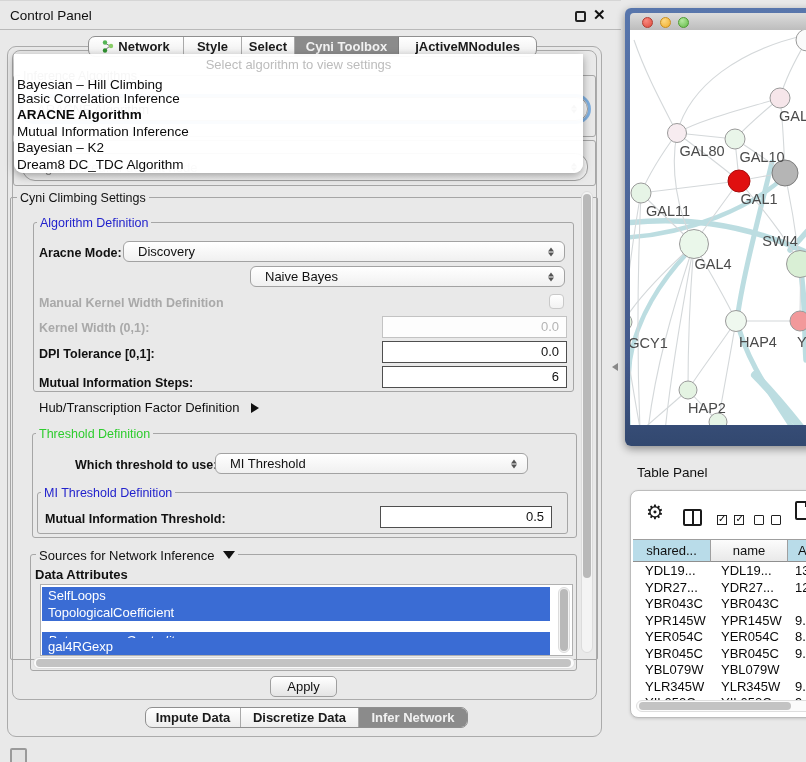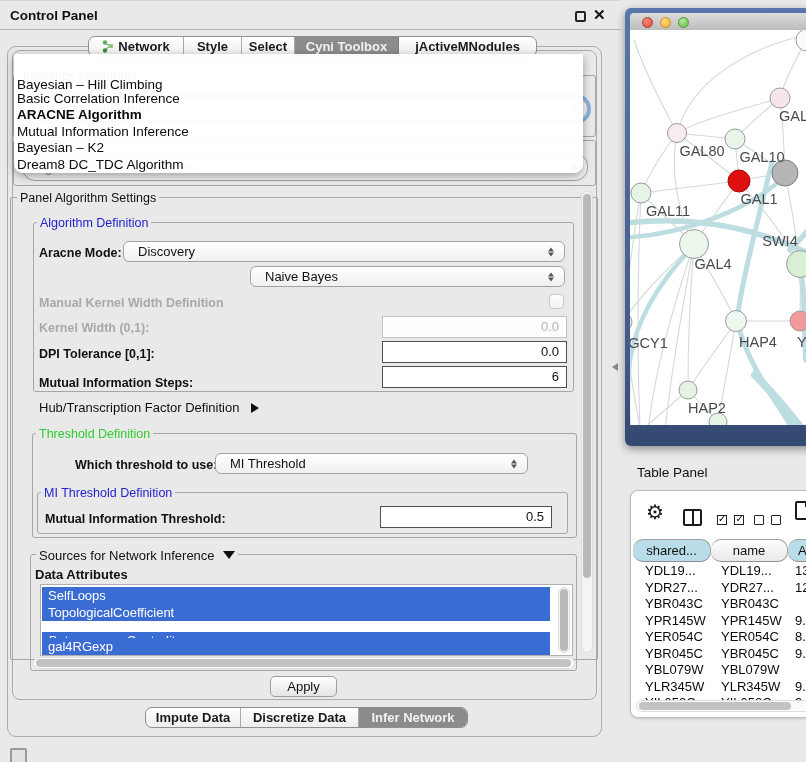--- a/index.html
+++ b/index.html
@@ -3,21 +3,21 @@
 <meta charset="utf-8">
 <style>
   * { margin:0; padding:0; box-sizing:border-box; }
   html,body { width:806px; height:762px; }
   body { font-family:"Liberation Sans",sans-serif; background:#e9e9e9; position:relative; overflow:hidden; }
   .abs { position:absolute; }
 
   
   #control-window { left:0; top:0; width:621px; height:740px; background:#e9e9e9; }
   #cp-titlebar { left:0; top:0; width:621px; height:30px; background:#e9e9e9; border-top:1px solid #d6d6d6; border-bottom:1px solid #b9b9b9; }
-  #cp-title { left:10px; top:8px; font-size:13.5px; color:#111;font-weight:bold; }
+  #cp-title { left:10px; top:8px; font-size:13.5px; color:#111; }
   #cp-float { left:575px; top:11px; width:11px; height:11px; border:2px solid #222; border-radius:2px; }
   #cp-close { left:593px; top:6px; font-size:15px; font-weight:bold; color:#111; }
 
   #outer-box { left:7px; top:46px; width:595px; height:691px; border:1px solid #ababab; border-radius:9px; }
   #inner-box { left:12px; top:50px; width:585px; height:650px; border:1px solid #ababab; border-radius:8px; }
 
   
   .tabstrip { display:flex; border:1px solid #8f8f8f; border-radius:7px; background:linear-gradient(#ffffff,#ededed); overflow:hidden; height:21px; }
   .tabseg { display:flex; align-items:center; justify-content:center; font-size:13px; font-weight:bold; color:#1a1a1a; border-right:1px solid #a9a9a9; padding:0 2px; }
   .tabseg:last-child { border-right:none; }
@@ -64,21 +64,21 @@
   #net-window { left:625px; top:8px; width:200px; height:438px; background:linear-gradient(#5876ac,#43598b 80%,#32486f); border-radius:6px; box-shadow:0 3px 8px rgba(0,0,0,0.4); z-index:5; }
   #net-titlebar { left:630px; top:13px; width:176px; height:17px; background:linear-gradient(#dcdcdc,#bdbdbd); border-radius:4px 0 0 0; z-index:6; }
   .light { position:absolute; top:3.5px; width:11px; height:11px; border-radius:50%; }
   #net-content { left:630px; top:30px; width:176px; height:395px; background:#fff; z-index:6; overflow:hidden; }
 
   
   #tp-title { left:637px; top:465px; font-size:13.5px; color:#111; }
   #table-panel { left:630px; top:490px; width:190px; height:228px; background:#fff; border:1px solid #bcbcbc; border-radius:8px; box-shadow:0 1px 3px rgba(0,0,0,0.15); z-index:5; overflow:hidden; }
   .tp-ico { position:absolute; top:18px; }
   #tbl-header { position:absolute; left:2px; top:48px; width:200px; height:23px; display:flex; }
-  .hcell { height:23px; border-right:1px solid #9f9f9f; border-top:1px solid #9f9f9f; border-bottom:1px solid #8f8f8f; font-size:13px; color:#111; text-align:center; padding-top:3px;border-radius:10px; }
+  .hcell { height:23px; border-right:1px solid #9f9f9f; border-top:1px solid #9f9f9f; border-bottom:1px solid #8f8f8f; font-size:13px; color:#111; text-align:center; padding-top:3px; }
   .hblue { background:#b9dce9; }
   .hgray { background:linear-gradient(#fcfcfc,#e9e9e9); }
   .trow { position:absolute; left:2px; width:200px; height:16.5px; font-size:13px; color:#0a0a0a; }
   .c1 { position:absolute; left:12px; }
   .c2 { position:absolute; left:88px; }
   .c3 { position:absolute; left:162px; }
 
   #bl-icon { left:10px; top:748px; width:17px; height:16px; border:2px solid #9a9a9a; background:#e2e2e2; border-radius:2px; }
 
   .netlabel { font-size:14.5px; fill:#4a4a4a; font-family:"Liberation Sans",sans-serif; }
@@ -132,21 +132,21 @@
   <div class="abs gbox" style="left:13px; top:140px; width:583px; height:46px;"></div>
   <div class="abs combo" style="left:22px; top:153px; width:566px; height:28px; border-radius:13px; color:#8a8a8a;">
     <span style="padding-left:8px;">galFiltered.sif default node</span>
     <span class="arrows">
         <i class="up"></i>
         <i class="dn"></i>
       </span>
   </div>
 
   <div class="abs gbox" style="left:10px; top:197px; width:588px; height:463px; border-radius:2px;"></div>
-  <div class="abs glabel" style="left:17px; top:191px; color:#111;">Panel Algorithm Settings</div>
+  <div class="abs glabel" style="left:17px; top:191px; color:#111;">Cyni Climbing Settings</div>
 
   <div class="abs vtrack" style="left:581px; top:191px; height:462px;">
     <div class="vthumb" style="top:2px; height:384px;"></div>
   </div>
 
   <div class="abs gbox" style="left:33px; top:222px; width:541px; height:170px;"></div>
   <div class="abs glabel blabel" style="left:37px; top:216px;">Algorithm Definition</div>
 
   <div class="abs rowlabel" style="left:39px; top:246px;">Aracne Mode:</div>
   <div class="abs combo" style="left:123px; top:241px; width:442px; height:21px;">
@@ -228,20 +228,21 @@
     <div class="tabseg" style="width:118px;">
         <span>Discretize Data</span>
       </div>
     <div class="tabseg sel" style="width:108px;">
         <span>Infer Network</span>
       </div>
   </div>
 </div>
 
 <div class="abs" id="algo-dropdown">
+  <div id="dd-header">Select algorithm to view settings</div>
   <div class="dd-item" style="top:12px;margin-top:11px;">Bayesian – Hill Climbing</div>
   <div class="dd-item" style="top:36.5px;">Basic Correlation Inference</div>
   <div class="dd-item" style="top:53px; font-weight:bold;">ARACNE Algorithm</div>
   <div class="dd-item" style="top:69.5px;">Mutual Information Inference</div>
   <div class="dd-item" style="top:86px;">Bayesian – K2</div>
   <div class="dd-item" style="top:102.5px;">Dream8 DC_TDC Algorithm</div>
 </div>
 
 <div class="abs" style="left:612px; top:363px; width:0; height:0; border-top:4px solid transparent; border-bottom:4px solid transparent; border-right:6px solid #8a8a8a;"></div>
 

